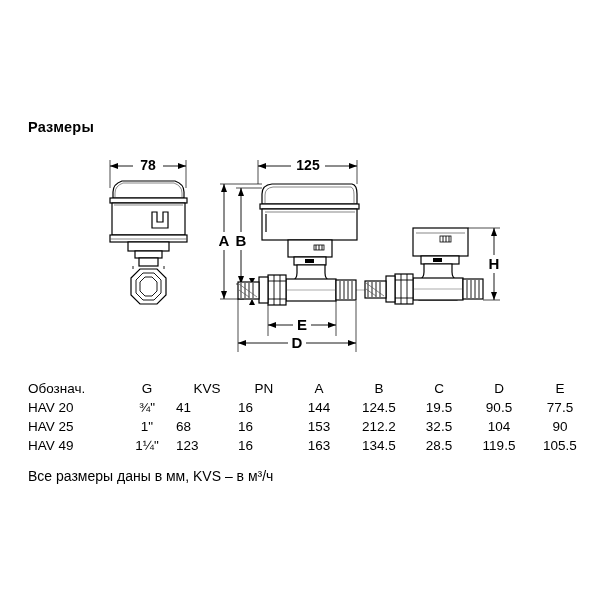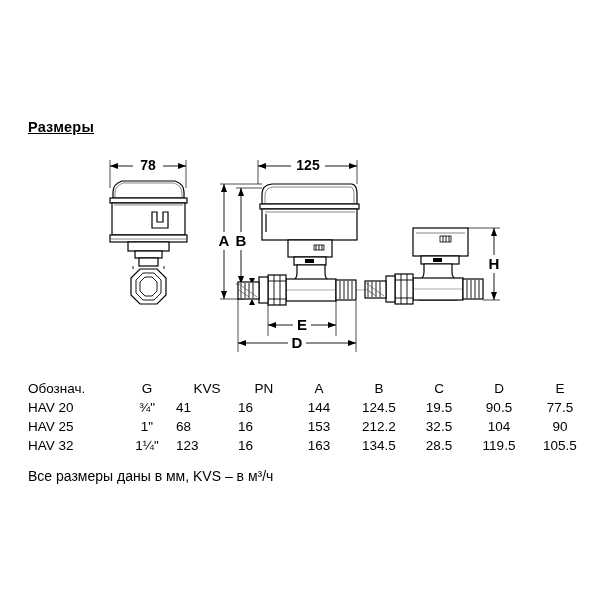--- a/index.html
+++ b/index.html
@@ -9,21 +9,20 @@
     color:#000000;
   }
 
   .page{position:absolute;inset:0;}
 
   
   .title{
     position:absolute;left:28px;top:119px;
     font-size:14.5px;font-weight:bold;letter-spacing:.2px;
     white-space:nowrap;
-    text-decoration:underline;
   }
 
   
   .drawing{position:absolute;left:0;top:140px;width:524px;height:230px;}
   .drawing svg{display:block;}
 
   
   .spec-table{
     position:absolute;left:28px;top:379px;width:548px;
     border-collapse:collapse;
@@ -315,21 +314,21 @@
         <td class="col-kvs">68</td>
         <td class="col-pn">16</td>
         <td class="col-a">153</td>
         <td class="col-b">212.2</td>
         <td class="col-c">32.5</td>
         <td class="col-d">104</td>
         <td class="col-e">90</td>
         <td class="col-h">93</td>
       </tr>
       <tr>
-        <td class="col-desig">HAV 32</td>
+        <td class="col-desig">HAV 49</td>
         <td class="col-g">1¼"</td>
         <td class="col-kvs">123</td>
         <td class="col-pn">16</td>
         <td class="col-a">163</td>
         <td class="col-b">134.5</td>
         <td class="col-c">28.5</td>
         <td class="col-d">119.5</td>
         <td class="col-e">105.5</td>
         <td class="col-h">103</td>
       </tr>

